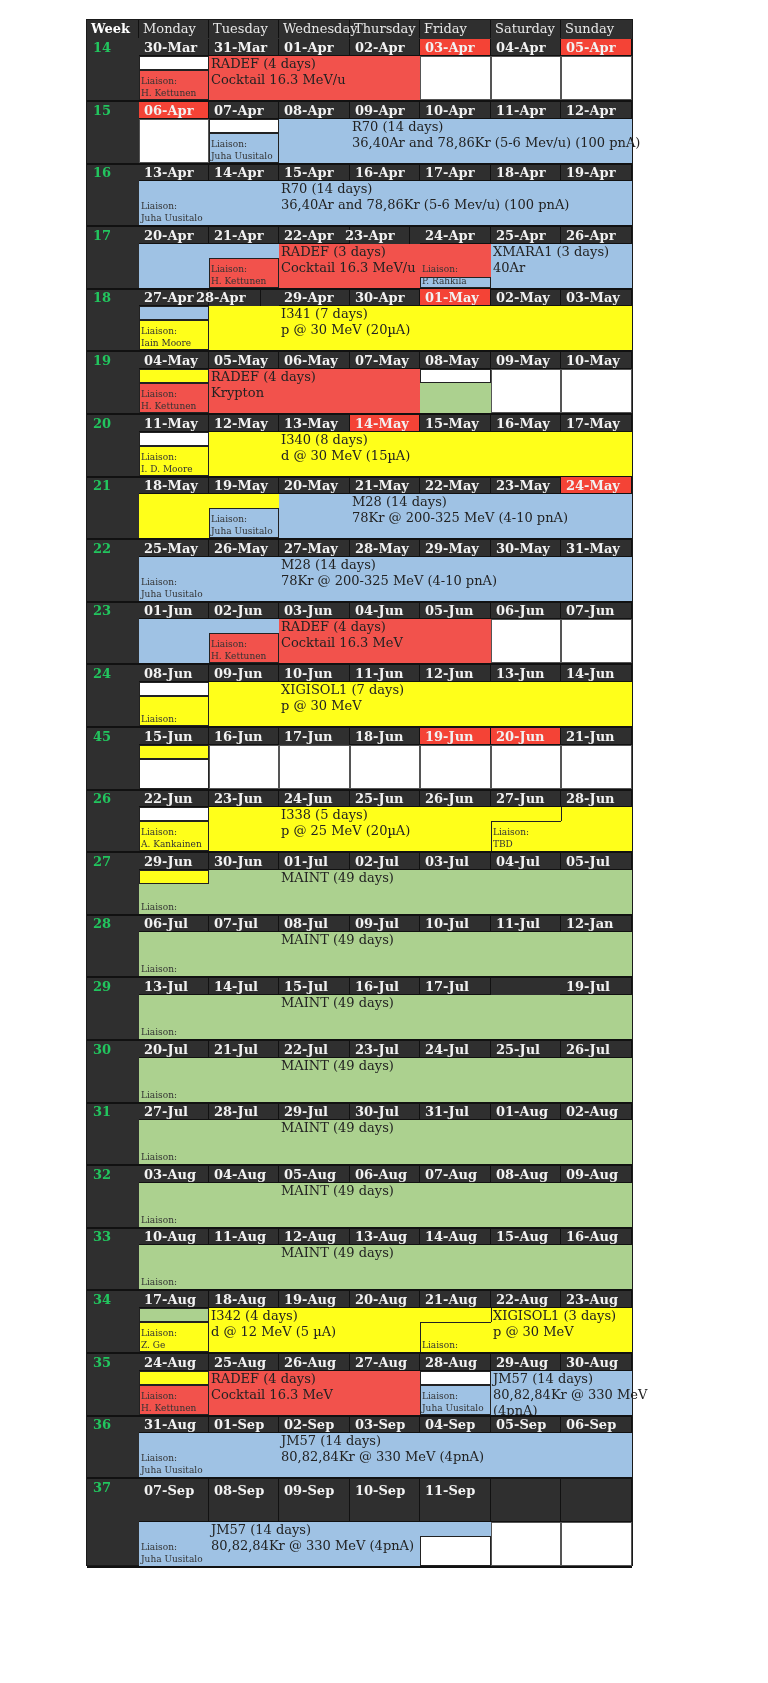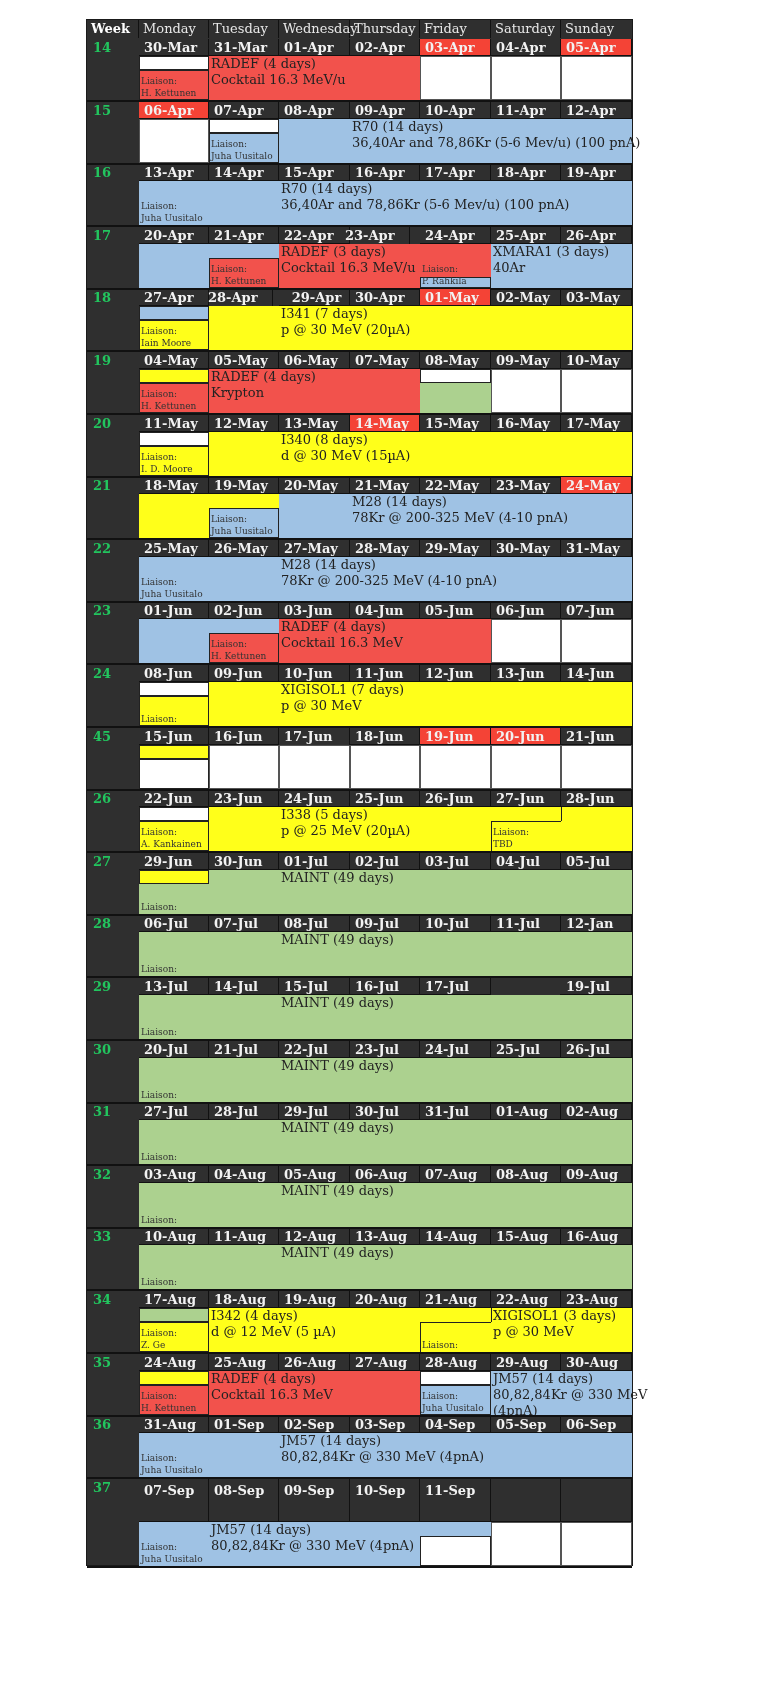--- a/index.html
+++ b/index.html
@@ -104,22 +104,22 @@
         <div class="txt" style="left: 406px; top: 34px;">40Ar</div>
         <div class="lz" style="left: 124px; top: 37px;">Liaison:</div>
         <div class="lz" style="left: 124px; top: 49px;">H. Kettunen</div>
         <div class="lz" style="left: 335px; top: 37px;">Liaison:</div>
         <div class="lz" style="left: 335px; top: 49px;">P. Rahkila</div>
         <div class="divider" style="top: 61px;"></div>
       </div>
       <div style="position: absolute; left: 0px; top: 269.4px; width: 545px; height: 62.6px;">
         <div class="wknum" style="top: 0px; line-height: 17px;">18</div>
         <div class="date" style="left: 52px; width: 70px; top: 0px; height: 17px;">27-Apr</div>
-        <div class="date" style="left: 116px; width: 70px; top: 0px; height: 32px;">28-Apr</div>
-        <div class="date" style="left: 192px; width: 71px; top: 0px; height: 17px; text-align: center;">29-Apr</div>
+        <div class="date" style="left: 104px; width: 70px; top: 0px; height: 32px;">28-Apr</div>
+        <div class="date" style="left: 192px; width: 71px; top: 0px; height: 17px;">29-Apr</div>
         <div class="date" style="left: 263px; width: 70px; top: 0px; height: 17px;">30-Apr</div>
         <div class="date red" style="left: 333px; width: 71px; top: 0px; height: 17px;">01-May</div>
         <div class="date" style="left: 404px; width: 70px; top: 0px; height: 17px;">02-May</div>
         <div class="date" style="left: 474px; width: 71px; top: 0px; height: 17px;">03-May</div>
         <div class="blk" style="left: 52px; width: 70px; background: rgb(159, 194, 228); top: 17px; height: 14px; border: 1px solid rgb(34, 34, 34);"></div>
         <div class="blk" style="left: 52px; width: 70px; background: rgb(255, 255, 26); top: 31px; height: 30px; border: 1px solid rgb(34, 34, 34);"></div>
         <div class="blk" style="left: 122px; width: 423px; background: rgb(255, 255, 26); top: 17px; height: 44px;"></div>
         <div class="txt" style="left: 194px; top: 18px;">I341 (7 days)</div>
         <div class="txt" style="left: 194px; top: 34px;">p @ 30 MeV (20µA)</div>
         <div class="lz" style="left: 54px; top: 37px;">Liaison:</div>

